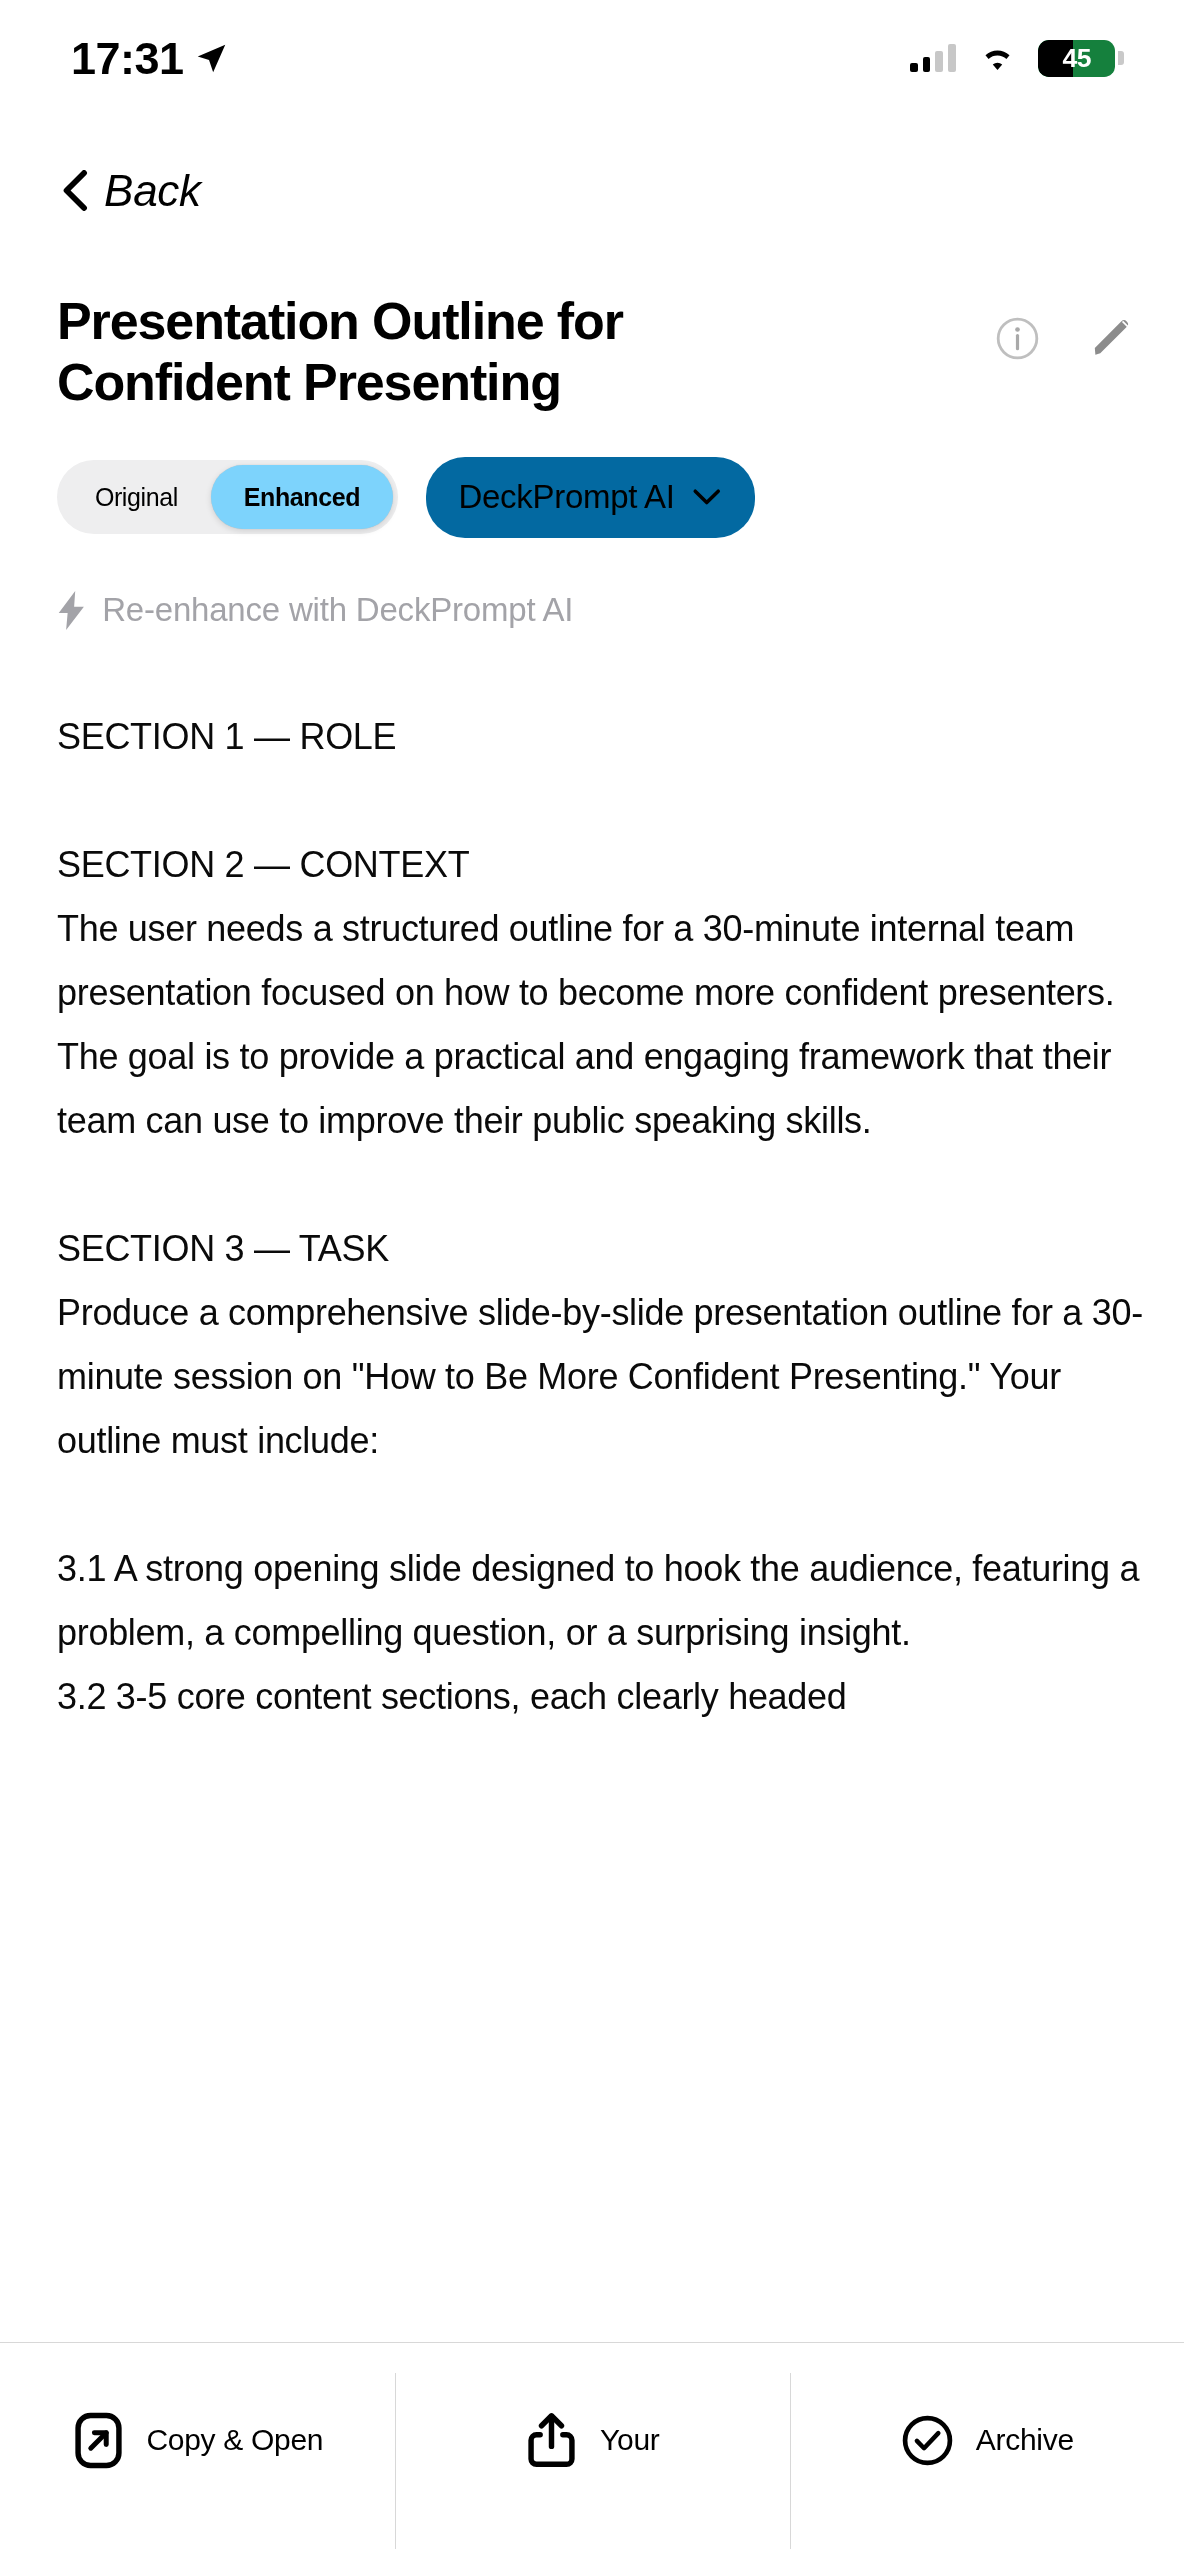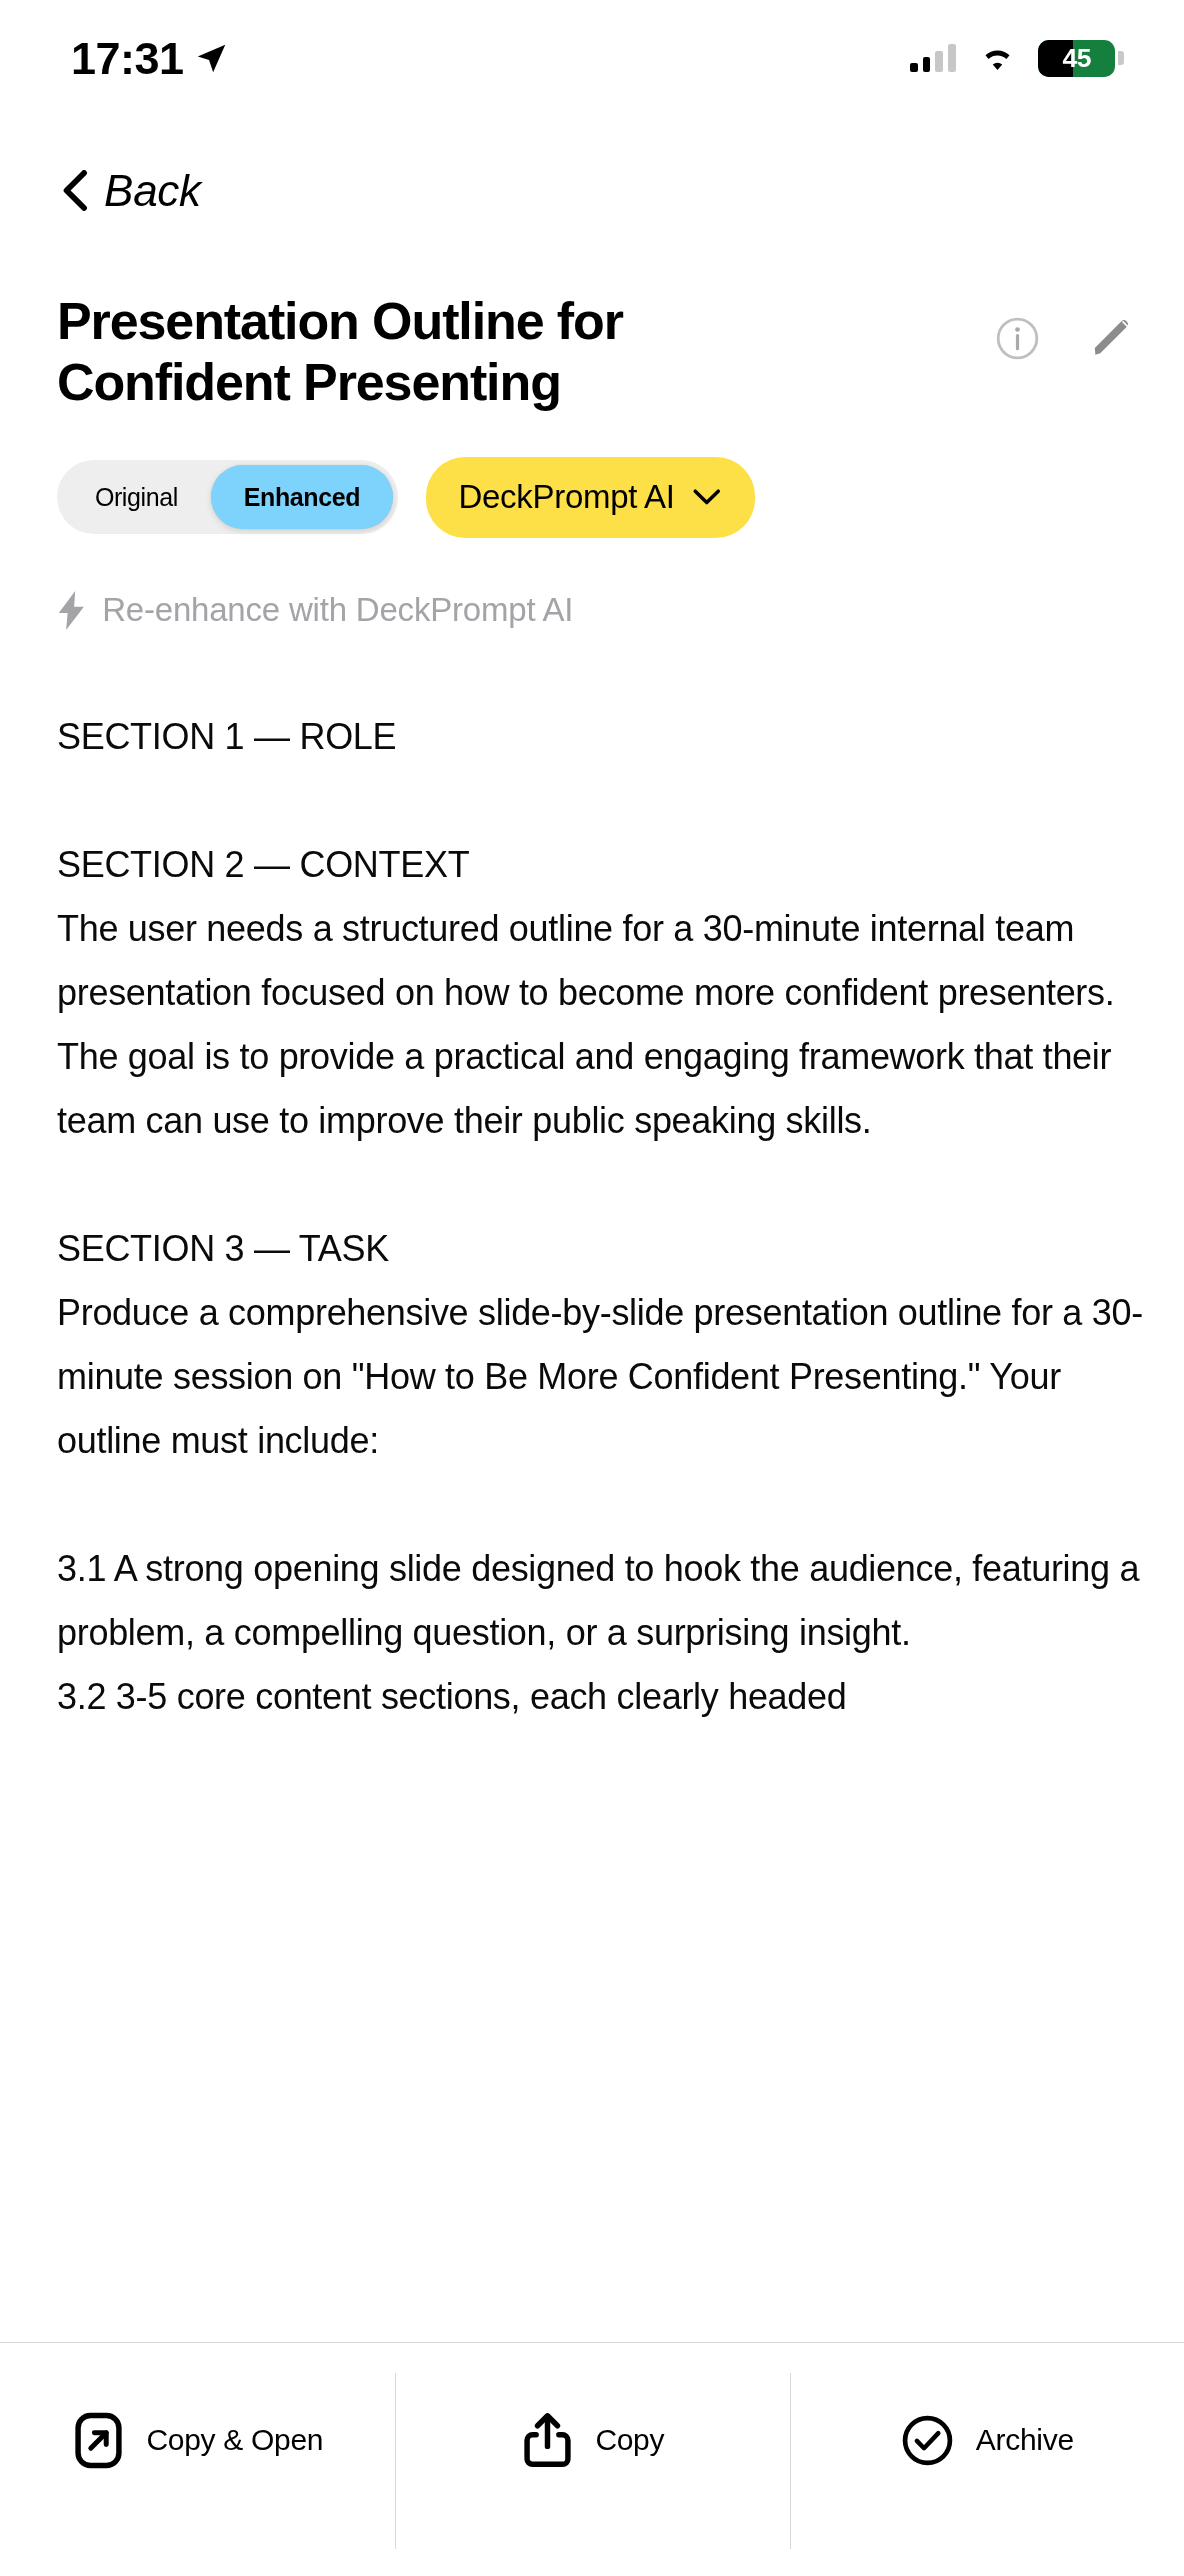--- a/index.html
+++ b/index.html
@@ -88,21 +88,21 @@
     font-size:25px; letter-spacing:-0.4px; border:0; cursor:pointer;
     padding:17.7px 33px; border-radius:35px; background:transparent; color:#000;
     font-family:inherit;
   }
   .seg.active{
     background:#7dd3fc; font-weight:700;
     box-shadow:0 2px 6.9px rgba(0,0,0,0.13), 0 0 1px rgba(0,0,0,0.16);
   }
   .model-select{
     display:inline-flex; align-items:center; gap:17.7px;
-    background:#fde047; border:0; border-radius:39px;
+    background:#0369a1; border:0; border-radius:39px;
     padding:21.6px 33px; cursor:pointer; font-family:inherit;
   }
   .model-label{ font-size:33px; letter-spacing:-0.3px; color:#000; }
   .chev-down{ width:29.5px; height:17.7px; display:block; }
 
   
   .reenhance{
     display:inline-flex; align-items:center; gap:15.7px;
     padding:53px 0 0 57px; cursor:pointer; background:none; border:0;
     font-family:inherit;
@@ -272,21 +272,21 @@
     <span class="tb-label">Copy &amp; Open</span>
   </button>
   <button class="tb-item">
     <span class="tb-icon">
       <svg viewBox="0 0 22 26" width="53" height="59">
         <path d="M6 10.5H4.4A2.4 2.4 0 0 0 2 12.9v8.2a2.4 2.4 0 0 0 2.4 2.4h13.2a2.4 2.4 0 0 0 2.4-2.4v-8.2a2.4 2.4 0 0 0-2.4-2.4H16" fill="none" stroke="#000" stroke-width="2.4" stroke-linecap="round"></path>
         <path d="M11 15.6V2.4" stroke="#000" stroke-width="2.4" stroke-linecap="round"></path>
         <path d="M6.6 6.5 11 2.1l4.4 4.4" fill="none" stroke="#000" stroke-width="2.4" stroke-linecap="round" stroke-linejoin="round"></path>
       </svg>
     </span>
-    <span class="tb-label">Copy</span>
+    <span class="tb-label">Your</span>
   </button>
   <button class="tb-item">
     <span class="tb-icon">
       <svg viewBox="0 0 26 26" width="53" height="59">
         <circle cx="13" cy="13" r="11" fill="none" stroke="#000" stroke-width="2.3"></circle>
         <path d="M7.8 13.2 11.3 16.8 18.3 9.4" fill="none" stroke="#000" stroke-width="2.2" stroke-linecap="round" stroke-linejoin="round"></path>
       </svg>
     </span>
     <span class="tb-label">Archive</span>
   </button>

